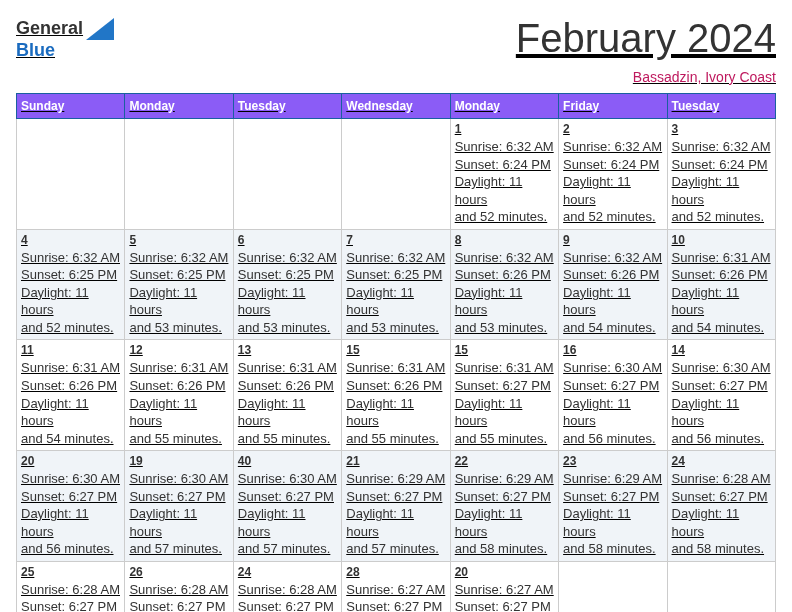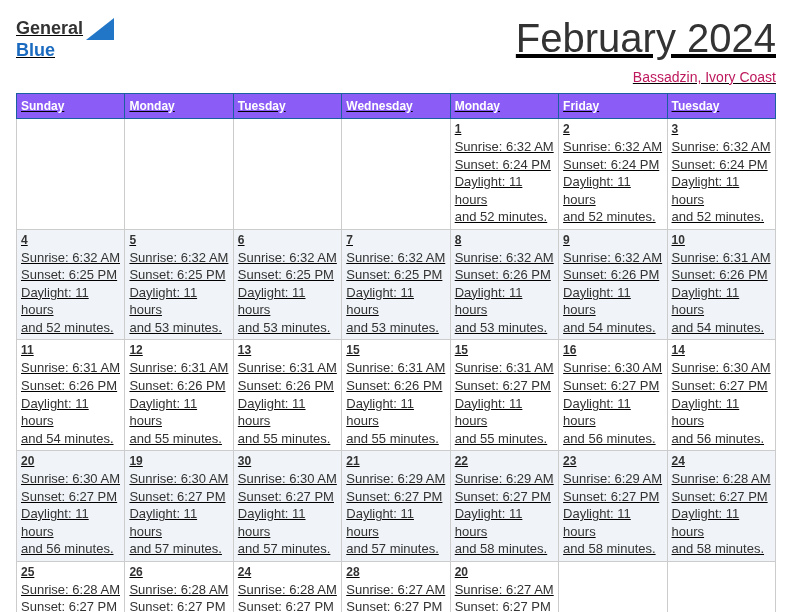--- a/index.html
+++ b/index.html
@@ -272,21 +272,21 @@
 and 56 minutes.</div>
           </td>
           <td>
             <div class="day-number">19</div>
             <div class="day-info" style="white-space: pre-line;">Sunrise: 6:30 AM
 Sunset: 6:27 PM
 Daylight: 11 hours
 and 57 minutes.</div>
           </td>
           <td>
-            <div class="day-number">30</div>
+            <div class="day-number">40</div>
             <div class="day-info" style="white-space: pre-line;">Sunrise: 6:30 AM
 Sunset: 6:27 PM
 Daylight: 11 hours
 and 57 minutes.</div>
           </td>
           <td>
             <div class="day-number">21</div>
             <div class="day-info" style="white-space: pre-line;">Sunrise: 6:29 AM
 Sunset: 6:27 PM
 Daylight: 11 hours

